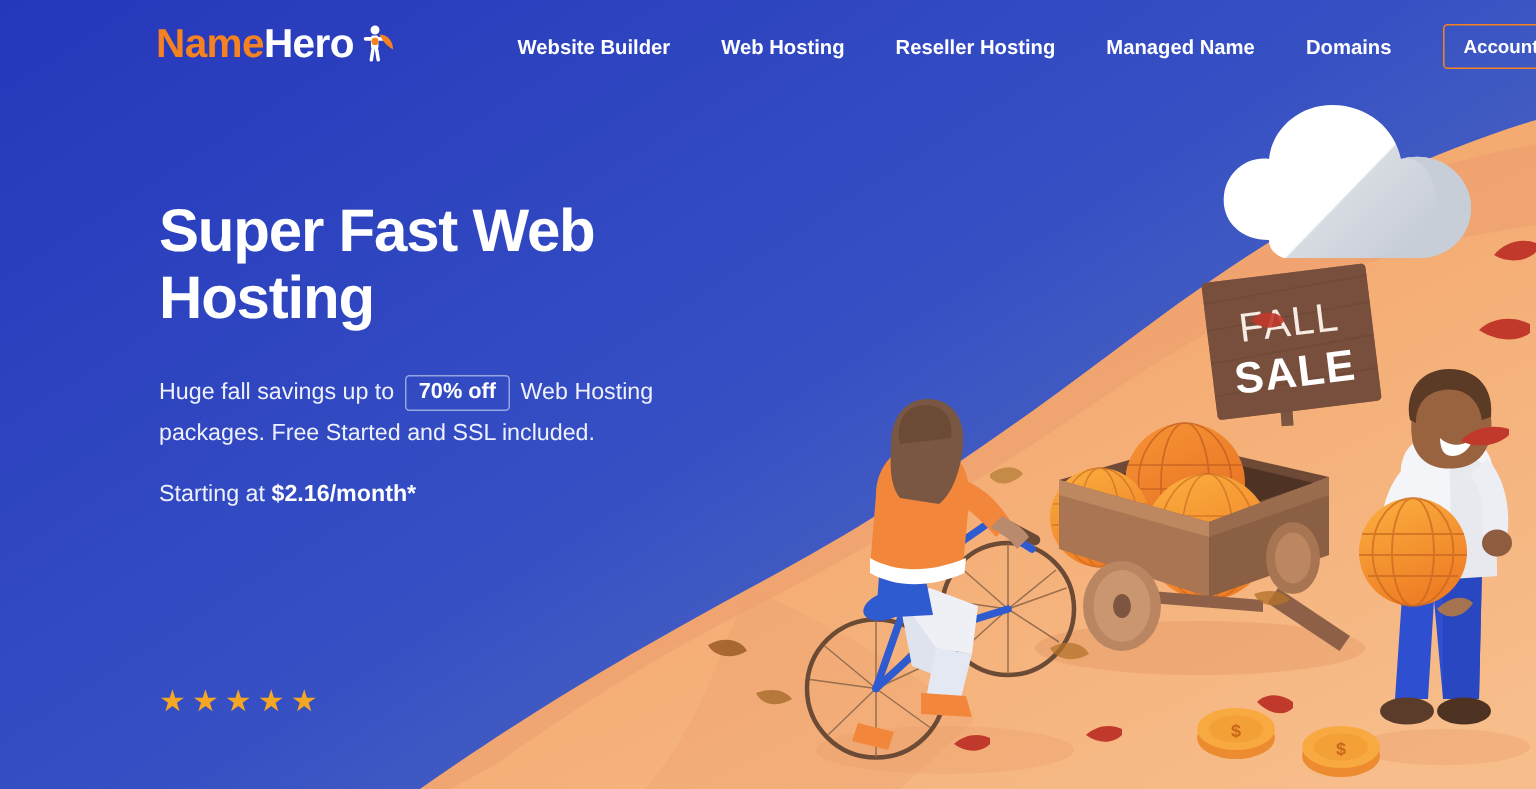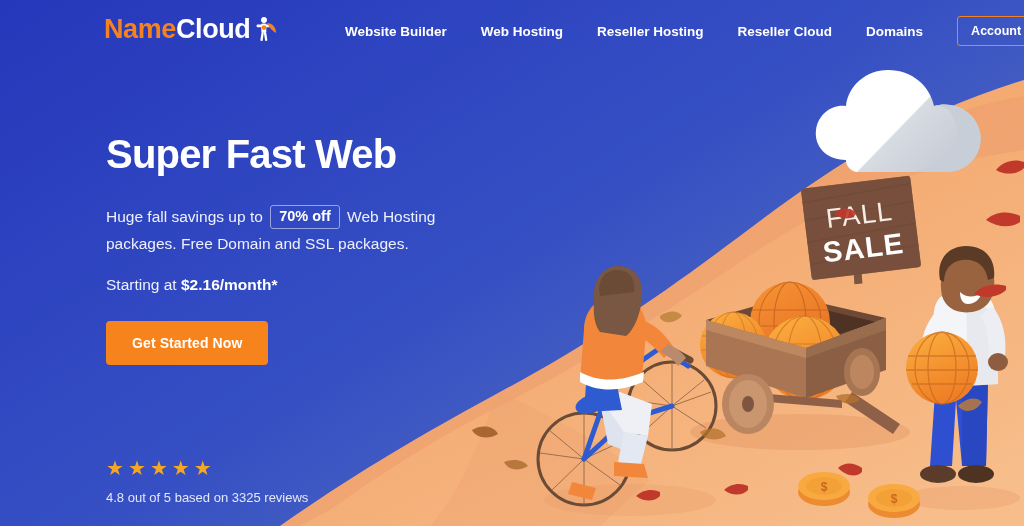--- a/index.html
+++ b/index.html
@@ -302,67 +302,66 @@
         <path d="M836,396 C846,392 856,394 860,400 C850,406 840,404 836,396 Z" fill="#b4732c" opacity="0.8"></path>
         <path d="M700,432 C710,426 722,428 726,436 C716,442 704,440 700,432 Z" fill="#b4732c" opacity="0.75"></path>
         <path d="M958,406 C966,398 976,396 982,402 C976,412 964,414 958,406 Z" fill="#c47e32" opacity="0.8"></path>
       </g>
     </svg>
   </div>
 
   <div class="header">
     <div class="logo">
       <span class="name">Name</span>
-        <span class="hero">Cloud</span>
+        <span class="hero">Hero</span>
       <span class="mark">
         <svg width="30" height="30" viewBox="0 0 30 30">
           <path d="M14,5 C14,3.3 15.3,2 17,2 C18.7,2 20,3.3 20,5 C20,6.7 18.7,8 17,8 C15.3,8 14,6.7 14,5 Z" fill="#ffffff"></path>
           <rect x="14.3" y="8.6" width="5" height="9" rx="1.2" fill="#ffffff"></rect>
           <rect x="9.5" y="9.6" width="14" height="2.6" rx="1.3" fill="#ffffff"></rect>
           <rect x="14" y="17" width="2.3" height="9" rx="1" fill="#ffffff" transform="rotate(9 15 21)"></rect>
           <rect x="17.4" y="17" width="2.3" height="9" rx="1" fill="#ffffff" transform="rotate(-9 18.5 21)"></rect>
           <circle cx="17" cy="12.6" r="2.4" fill="#f58220"></circle>
           <path d="M20,8 C25,8 29,12 29,18 C25.5,16 22,12.5 20,8 Z" fill="#f58220"></path>
         </svg>
       </span>
     </div>
 
     <nav class="nav">
       <a href="#">Website Builder</a>
       <a href="#">Web Hosting</a>
       <a href="#">Reseller Hosting</a>
-      <a href="#">Reseller Cloud</a>
+      <a href="#">Managed Name</a>
       <a href="#">Domains</a>
       <button class="account-btn">Account</button>
     </nav>
   </div>
 
   <div class="hero-copy">
     <h1 class="headline">
       <span>Super Fast Web</span><br>
+      <span>Hosting</span>
     </h1>
 
     <p class="sub">
       <span>Huge fall savings up to</span>
       <span class="badge">70% off</span>
-      <span>Web Hosting packages. Free Domain and SSL packages.</span>
+      <span>Web Hosting packages. Free Started and SSL included.</span>
     </p>
 
     <p class="price">
       <span>Starting at</span>
       <b>$2.16/month*</b>
     </p>
 
-    <button class="cta">Get Started Now</button>
   </div>
 
   <div class="reviews">
     <div class="stars">
       <span>★</span>
       <span>★</span>
       <span>★</span>
       <span>★</span>
       <span>★</span>
     </div>
-    <div class="review-text">4.8 out of 5 based on 3325 reviews</div>
   </div>
 
 </div>
 
 </body></html>

